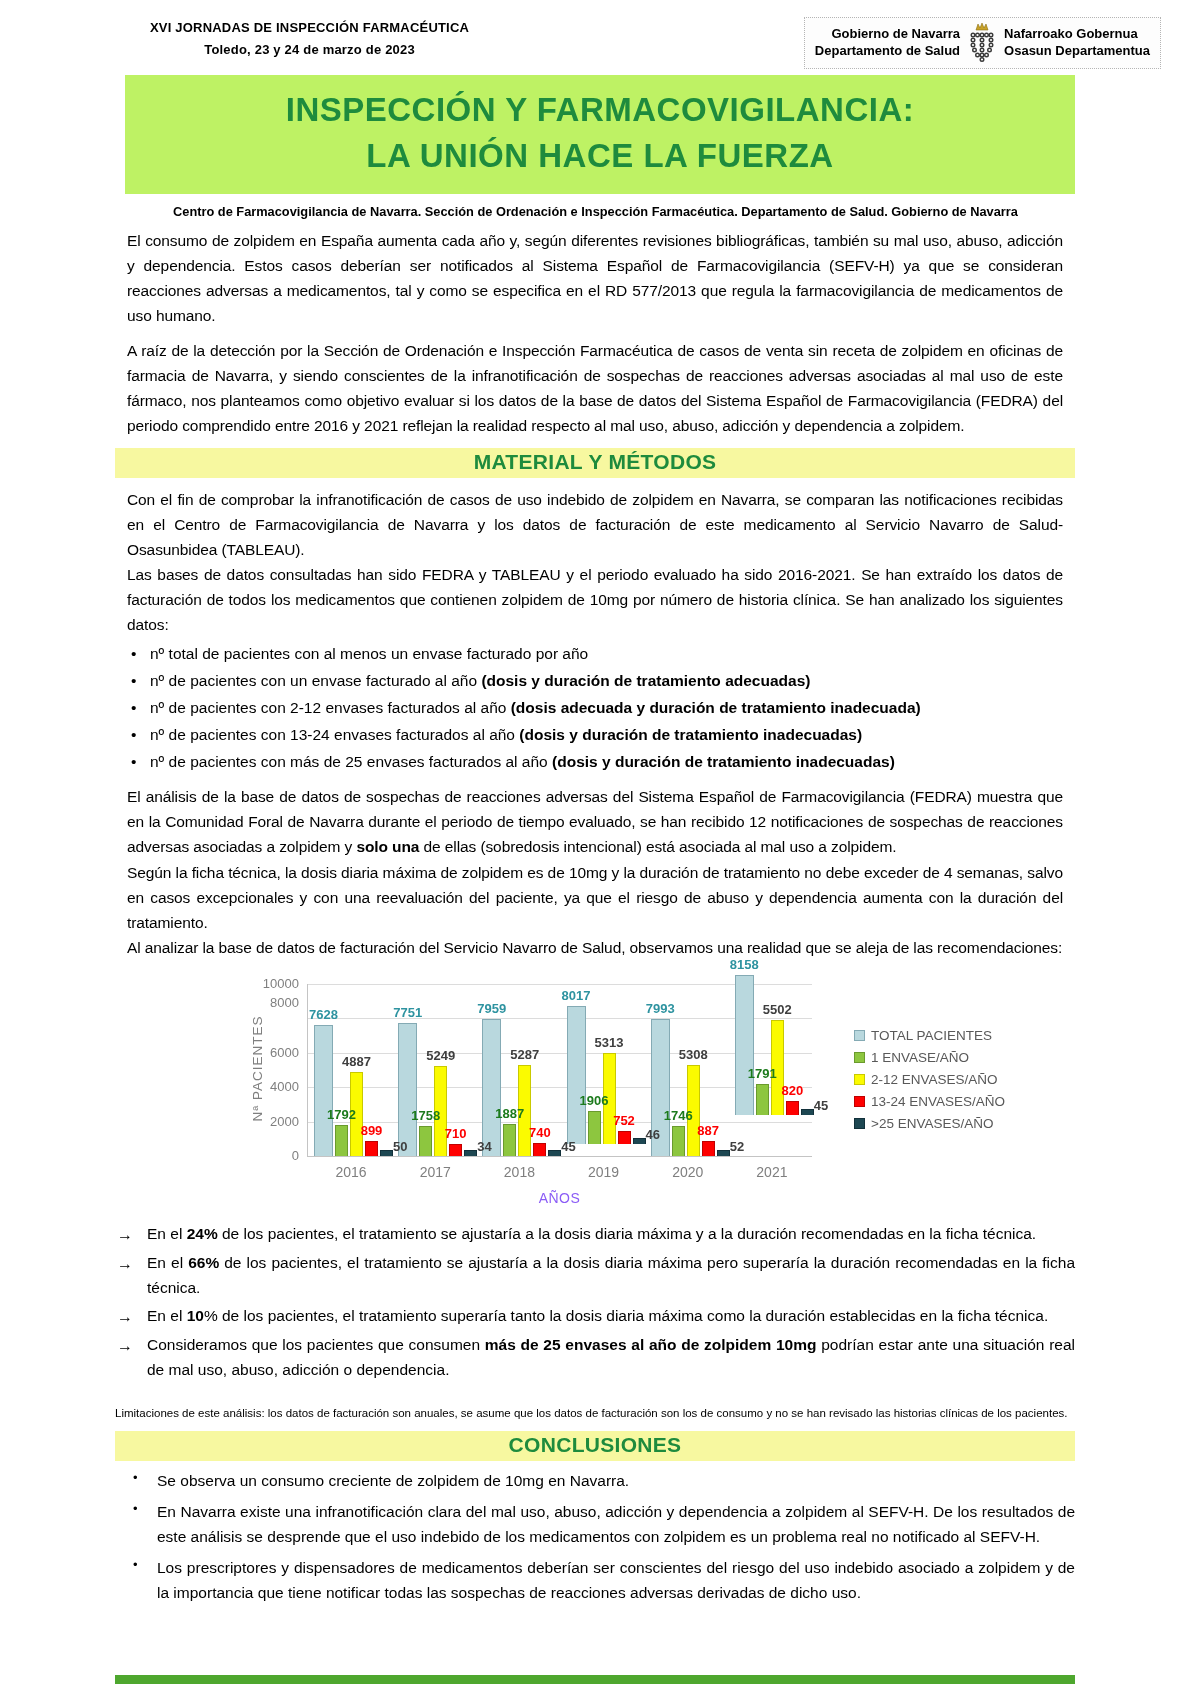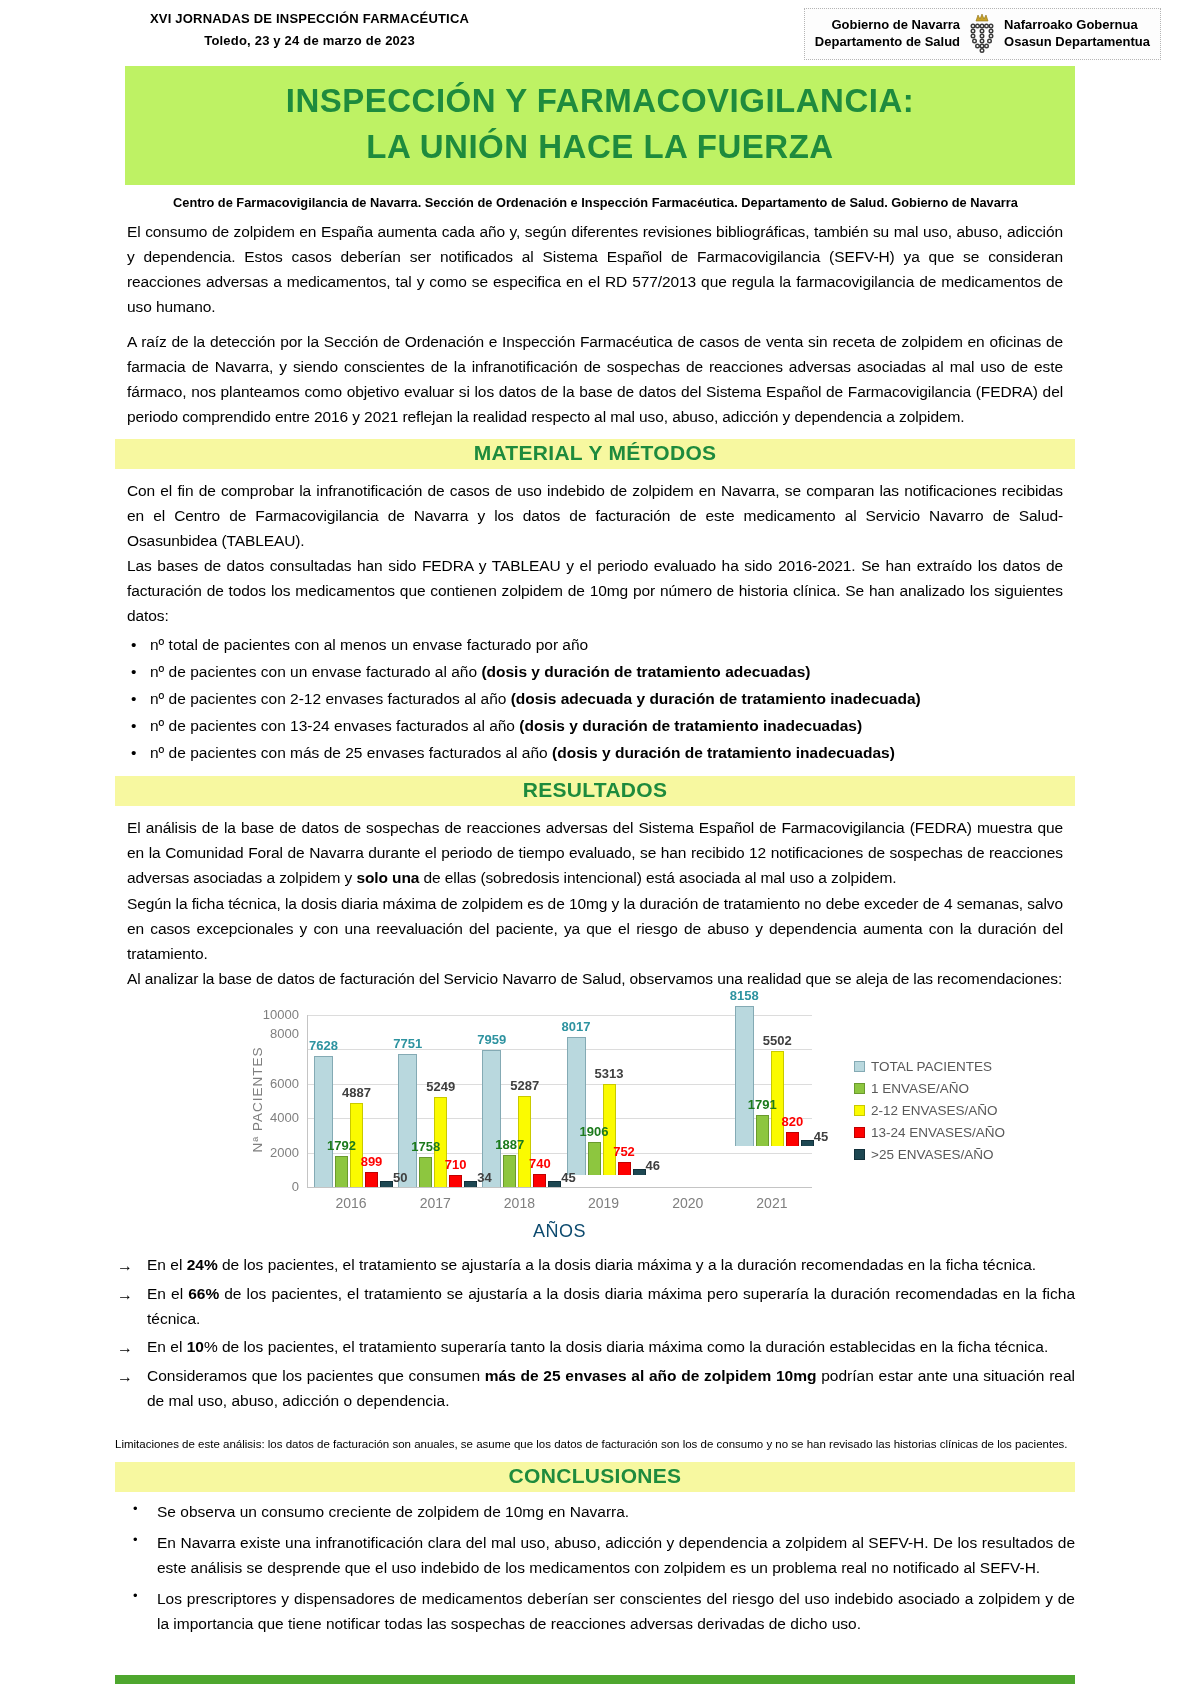--- a/index.html
+++ b/index.html
@@ -1,20 +1,20 @@
 <!DOCTYPE html>
 <html lang="es"><head>
 <meta charset="utf-8">
 <style>
   * { margin:0; padding:0; box-sizing:border-box; }
   body { background:#ffffff; font-family:"Liberation Sans", sans-serif; color:#000; }
   .page { position:relative; width:1191px; height:1684px; background:#fff; overflow:hidden; }
 
   
-  .top-header { display:flex; justify-content:space-between; align-items:flex-start; padding:8px 30px 0 150px; }
+  .top-header { display:flex; justify-content:space-between; align-items:flex-start; padding:8px 30px 0 150px;margin-top:9px; }
   .event-info { text-align:center; font-weight:bold; font-size:13px; line-height:1.7; letter-spacing:.2px; }
   .logo-box { border:1px dotted #b5b5b5; background:#fdfdfd; padding:4px 10px; display:flex; align-items:center; gap:7px; }
   .logo-box .lt { text-align:right; font-weight:bold; font-size:13px; line-height:1.3; }
   .logo-box .rt { text-align:left; font-weight:bold; font-size:13px; line-height:1.3; }
   .coat { display:inline-block; line-height:0; }
 
   
   .title-box { margin:6px 116px 0 125px; background:#bef264; text-align:center; padding:12px 10px 16px; }
   .title-line { color:#1e8b3d; font-weight:bold; font-size:33px; line-height:1.38; letter-spacing:.5px; }
   .authors { text-align:center; font-weight:bold; font-size:16.5px; margin-top:9px; }
@@ -40,21 +40,21 @@
   ul.conc-list li .dot { position:absolute; left:18px; top:-1px; font-size:13px; }
 
   
   .chart-wrap { position:relative; width:900px; height:248px; margin:10px 0 0 80px; }
   .gridline { position:absolute; height:1px; background:#dcdcdc; }
   .axis-v { position:absolute; width:1px; background:#c4c4c4; }
   .axis-h { position:absolute; height:1px; background:#c4c4c4; }
   .ytick { position:absolute; color:#7f7f7f; font-size:13px; text-align:right; width:48px; }
   .xtick { position:absolute; color:#7f7f7f; font-size:14px; text-align:center; }
   .ylabel { position:absolute; color:#7f7f7f; font-size:13.5px; letter-spacing:1px; transform:rotate(-90deg); transform-origin:center; white-space:nowrap; }
-  .xlabel { position:absolute; color:#0c4a6e; font-size:18px; letter-spacing:.5px; }
+  .xlabel { position:absolute; color:#8b5cf6; font-size:14px; letter-spacing:.5px; }
   .bar-group { position:absolute; }
   .bar { position:absolute; bottom:0; }
   .bar-label { position:absolute; font-weight:bold; font-size:13px; white-space:nowrap; z-index:5; }
   .legend { position:absolute; }
   .legend-item { display:flex; align-items:center; gap:6px; margin-bottom:7px; }
   .legend-swatch { width:11px; height:11px; display:inline-block; }
   .legend-label { color:#595959; font-size:13.5px; white-space:nowrap; }
 
   .footer-strip { position:absolute; bottom:0; left:115px; right:116px; height:9px; background:#4ea72e; }
 </style>
@@ -121,21 +121,20 @@
     <p class="body-text pad" style="margin-bottom:0">Con el fin de comprobar la infranotificación de casos de uso indebido de zolpidem en Navarra, se comparan las notificaciones recibidas en el Centro de Farmacovigilancia de Navarra y los datos de facturación de este medicamento al Servicio Navarro de Salud- Osasunbidea (TABLEAU).</p>
     <p class="body-text pad" style="margin-top:0">Las bases de datos consultadas han sido FEDRA y TABLEAU y el periodo evaluado ha sido 2016-2021. Se han extraído los datos de facturación de todos los medicamentos que contienen zolpidem de 10mg por número de historia clínica. Se han analizado los siguientes datos:</p>
     <ul class="dot-list">
       <li><span class="dot">•</span><span>nº total de pacientes con al menos un envase facturado por año</span><b></b></li>
       <li><span class="dot">•</span><span>nº de pacientes con un envase facturado al año </span><b>(dosis y duración de tratamiento adecuadas)</b></li>
       <li><span class="dot">•</span><span>nº de pacientes con 2-12 envases facturados al año </span><b>(dosis adecuada y duración de tratamiento inadecuada)</b></li>
       <li><span class="dot">•</span><span>nº de pacientes con 13-24 envases facturados al año </span><b>(dosis y duración de tratamiento inadecuadas)</b></li>
       <li><span class="dot">•</span><span>nº de pacientes con más de 25 envases facturados al año </span><b>(dosis y duración de tratamiento inadecuadas)</b></li>
     </ul>
 
-    <div class="band">RESULTADOS</div>
     <p class="body-text pad" style="margin-bottom:0"><span>El análisis de la base de datos de sospechas de reacciones adversas del Sistema Español de Farmacovigilancia (FEDRA) muestra que en la Comunidad Foral de Navarra durante el periodo de tiempo evaluado, se han recibido 12 notificaciones de sospechas de reacciones adversas asociadas a zolpidem y </span><b>solo una</b><span> de ellas (sobredosis intencional) está asociada al mal uso a zolpidem.</span></p>
     <p class="body-text pad" style="margin-top:0;margin-bottom:0">Según la ficha técnica, la dosis diaria máxima de zolpidem es de 10mg y la duración de tratamiento no debe exceder de 4 semanas, salvo en casos excepcionales y con una reevaluación del paciente, ya que el riesgo de abuso y dependencia aumenta con la duración del tratamiento.</p>
     <p class="body-text pad" style="margin-top:0">Al analizar la base de datos de facturación del Servicio Navarro de Salud, observamos una realidad que se aleja de las recomendaciones:</p>
 
     <div class="chart-wrap" id="chart">
         <div class="ytick" style="left: 56px; top: 178px;">0</div>
         <div class="gridline" style="left: 112px; top: 151.6px; width: 505px;"></div>
         <div class="ytick" style="left: 56px; top: 143.6px;">2000</div>
         <div class="gridline" style="left: 112px; top: 117.2px; width: 505px;"></div>
         <div class="ytick" style="left: 56px; top: 109.2px;">4000</div>
@@ -194,20 +193,32 @@
           <div class="bar" style="left: 24px; width: 13px; height: 32.7832px; background: rgb(141, 198, 63); border-top: 1px solid rgb(106, 154, 45); border-right: 1px solid rgb(106, 154, 45); border-left: 1px solid rgb(106, 154, 45); border-image: initial; border-bottom: none;"></div>
           <div class="bar-label" style="color: rgb(28, 122, 28); left: 30.5px; transform: translateX(-50%); bottom: 35.7832px;">1906</div>
           <div class="bar" style="left: 39px; width: 13px; height: 91.3836px; background: rgb(251, 251, 0); border-top: 1px solid rgb(201, 201, 0); border-right: 1px solid rgb(201, 201, 0); border-left: 1px solid rgb(201, 201, 0); border-image: initial; border-bottom: none;"></div>
           <div class="bar-label" style="color: rgb(63, 63, 63); left: 45.5px; transform: translateX(-50%); bottom: 94.3836px;">5313</div>
           <div class="bar" style="left: 54px; width: 13px; height: 12.9344px; background: rgb(254, 0, 0); border-top: 1px solid rgb(192, 0, 0); border-right: 1px solid rgb(192, 0, 0); border-left: 1px solid rgb(192, 0, 0); border-image: initial; border-bottom: none;"></div>
           <div class="bar-label" style="color: rgb(254, 0, 0); left: 60.5px; transform: translateX(-50%); bottom: 15.9344px;">752</div>
           <div class="bar" style="left: 69px; width: 13px; height: 6px; background: rgb(29, 71, 82); border-top: 1px solid rgb(18, 48, 58); border-right: 1px solid rgb(18, 48, 58); border-left: 1px solid rgb(18, 48, 58); border-image: initial; border-bottom: none;"></div>
           <div class="bar-label" style="color: rgb(63, 63, 63); left: 82px; bottom: 2px;">46</div>
         </div>
         <div class="xtick" style="left: 368.5px; top: 194px; width: 80.1667px;">2019</div>
+        <div class="bar-group" style="left: 452.667px; top: 14px; width: 80.1667px; height: 172px;">
+          <div class="bar" style="left: 3px; width: 19px; height: 137.48px; background: rgb(185, 216, 222); border-top: 1px solid rgb(132, 170, 180); border-right: 1px solid rgb(132, 170, 180); border-left: 1px solid rgb(132, 170, 180); border-image: initial; border-bottom: none;"></div>
+          <div class="bar-label" style="color: rgb(46, 147, 160); left: 12.5px; transform: translateX(-50%); bottom: 140.48px;">7993</div>
+          <div class="bar" style="left: 24px; width: 13px; height: 30.0312px; background: rgb(141, 198, 63); border-top: 1px solid rgb(106, 154, 45); border-right: 1px solid rgb(106, 154, 45); border-left: 1px solid rgb(106, 154, 45); border-image: initial; border-bottom: none;"></div>
+          <div class="bar-label" style="color: rgb(28, 122, 28); left: 30.5px; transform: translateX(-50%); bottom: 33.0312px;">1746</div>
+          <div class="bar" style="left: 39px; width: 13px; height: 91.2976px; background: rgb(251, 251, 0); border-top: 1px solid rgb(201, 201, 0); border-right: 1px solid rgb(201, 201, 0); border-left: 1px solid rgb(201, 201, 0); border-image: initial; border-bottom: none;"></div>
+          <div class="bar-label" style="color: rgb(63, 63, 63); left: 45.5px; transform: translateX(-50%); bottom: 94.2976px;">5308</div>
+          <div class="bar" style="left: 54px; width: 13px; height: 15.2564px; background: rgb(254, 0, 0); border-top: 1px solid rgb(192, 0, 0); border-right: 1px solid rgb(192, 0, 0); border-left: 1px solid rgb(192, 0, 0); border-image: initial; border-bottom: none;"></div>
+          <div class="bar-label" style="color: rgb(254, 0, 0); left: 60.5px; transform: translateX(-50%); bottom: 18.2564px;">887</div>
+          <div class="bar" style="left: 69px; width: 13px; height: 6px; background: rgb(29, 71, 82); border-top: 1px solid rgb(18, 48, 58); border-right: 1px solid rgb(18, 48, 58); border-left: 1px solid rgb(18, 48, 58); border-image: initial; border-bottom: none;"></div>
+          <div class="bar-label" style="color: rgb(63, 63, 63); left: 82px; bottom: 2px;">52</div>
+        </div>
         <div class="xtick" style="left: 452.667px; top: 194px; width: 80.1667px;">2020</div>
         <div class="bar-group" style="left: 536.833px; top: 14px; width: 80.1667px; height: 131px;">
           <div class="bar" style="left: 3px; width: 19px; height: 140.318px; background: rgb(185, 216, 222); border-top: 1px solid rgb(132, 170, 180); border-right: 1px solid rgb(132, 170, 180); border-left: 1px solid rgb(132, 170, 180); border-image: initial; border-bottom: none;"></div>
           <div class="bar-label" style="color: rgb(46, 147, 160); left: 12.5px; transform: translateX(-50%); bottom: 143.318px;">8158</div>
           <div class="bar" style="left: 24px; width: 13px; height: 30.8052px; background: rgb(141, 198, 63); border-top: 1px solid rgb(106, 154, 45); border-right: 1px solid rgb(106, 154, 45); border-left: 1px solid rgb(106, 154, 45); border-image: initial; border-bottom: none;"></div>
           <div class="bar-label" style="color: rgb(28, 122, 28); left: 30.5px; transform: translateX(-50%); bottom: 33.8052px;">1791</div>
           <div class="bar" style="left: 39px; width: 13px; height: 94.6344px; background: rgb(251, 251, 0); border-top: 1px solid rgb(201, 201, 0); border-right: 1px solid rgb(201, 201, 0); border-left: 1px solid rgb(201, 201, 0); border-image: initial; border-bottom: none;"></div>
           <div class="bar-label" style="color: rgb(63, 63, 63); left: 45.5px; transform: translateX(-50%); bottom: 97.6344px;">5502</div>
           <div class="bar" style="left: 54px; width: 13px; height: 14.104px; background: rgb(254, 0, 0); border-top: 1px solid rgb(192, 0, 0); border-right: 1px solid rgb(192, 0, 0); border-left: 1px solid rgb(192, 0, 0); border-image: initial; border-bottom: none;"></div>
           <div class="bar-label" style="color: rgb(254, 0, 0); left: 60.5px; transform: translateX(-50%); bottom: 17.104px;">820</div>

